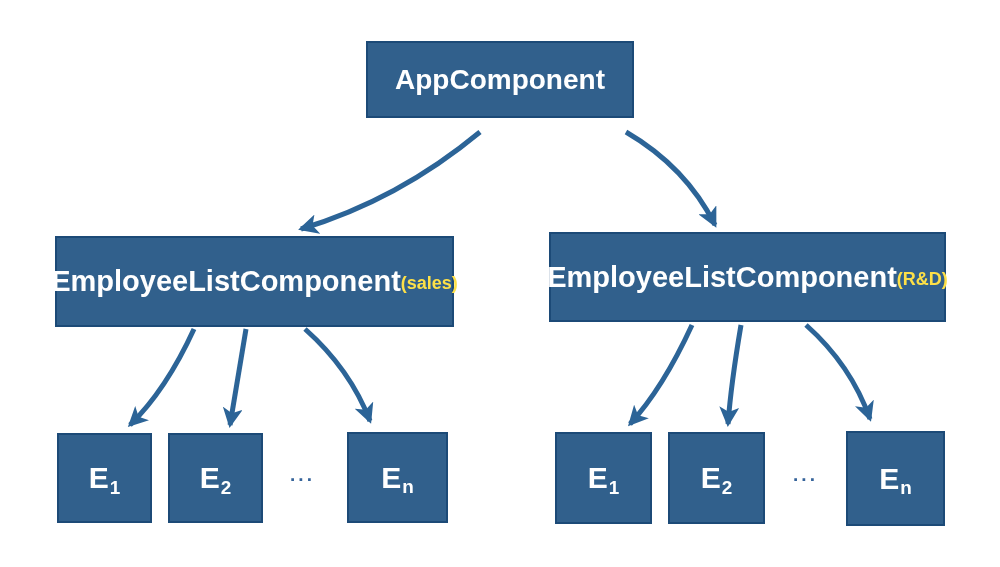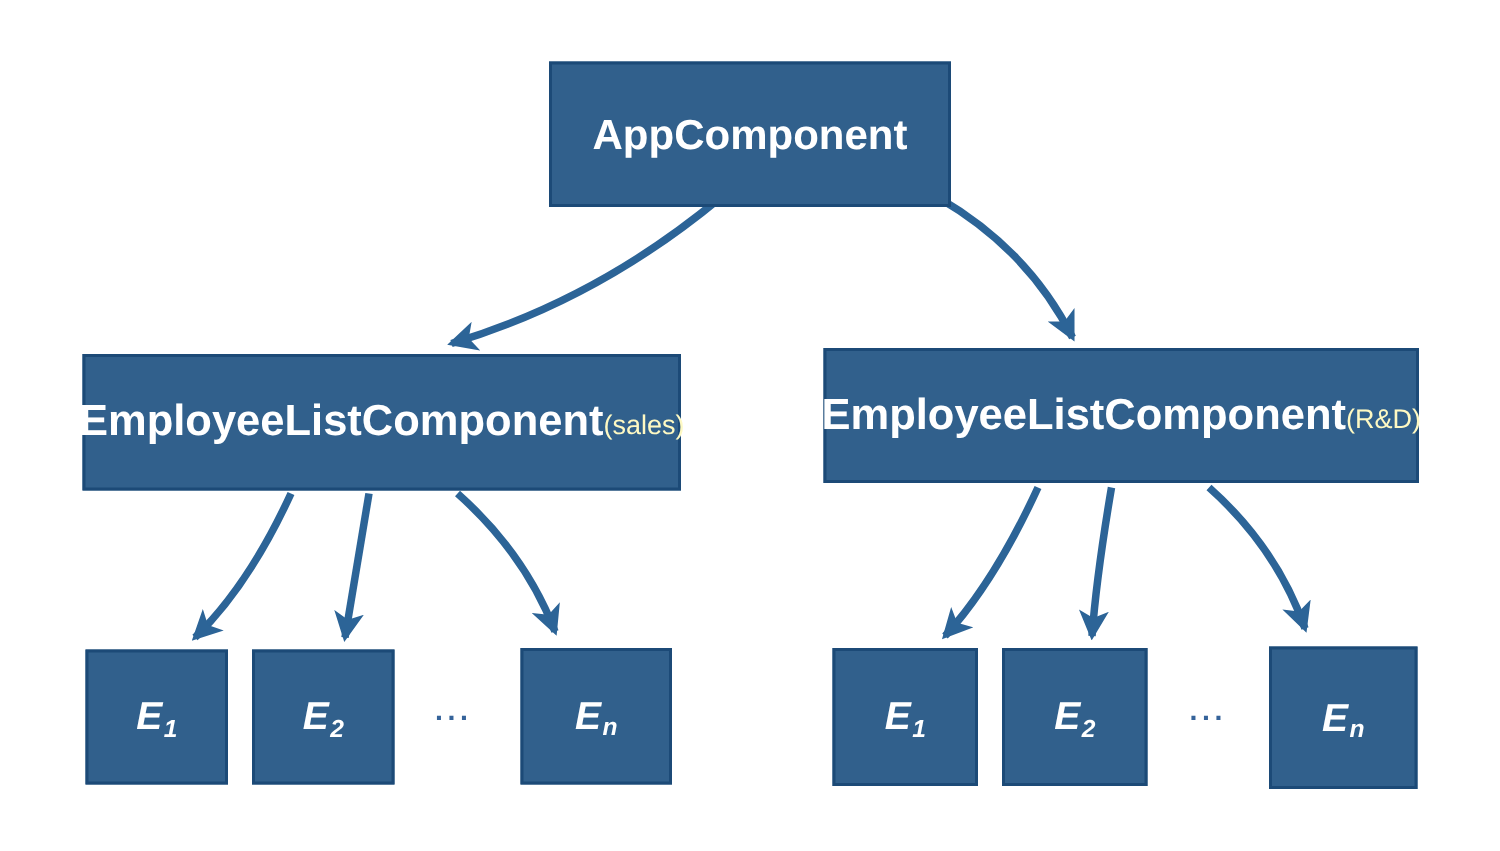--- a/index.html
+++ b/index.html
@@ -32,46 +32,45 @@
     align-items: center;
     justify-content: center;
     text-align: center;
   }
   .node .main-label {
     font-weight: bold;
     line-height: 1.05;
   }
   #app-box {
     left: 366px; top: 41px;
-    width: 268px; height: 97px;
+    width: 268px; height: 77px;
     font-size: 28px;
   }
   .elc-box {
     flex-direction: row;
   }
   #elc-sales {
     left: 55px; top: 236px;
     width: 399px; height: 91px;
   }
   #elc-rd {
     left: 549px; top: 232px;
     width: 397px; height: 90px;
   }
   .elc-box .main-label { font-size: 29px; }
   .elc-box .sub-label {
     font-size: 18px;
-    font-weight: normal;
-    color: #fef9c3;
+    font-weight: bold;
+    color: #fde047;
     margin-top: 3px;
     line-height: 1;
   }
   .e-box {
-    font-size: 26px;
+    font-size: 30px;
     font-weight: bold;
-    font-style: italic;
   }
   .e-box sub {
     font-size: 0.63em;
     vertical-align: -0.28em;
     line-height: 0;
     margin-left: 1px;
   }
   
   #e1-sales { left: 57px;  top: 433px; width: 95px;  height: 90px; }
   #e2-sales { left: 168px; top: 433px; width: 95px;  height: 90px; }

